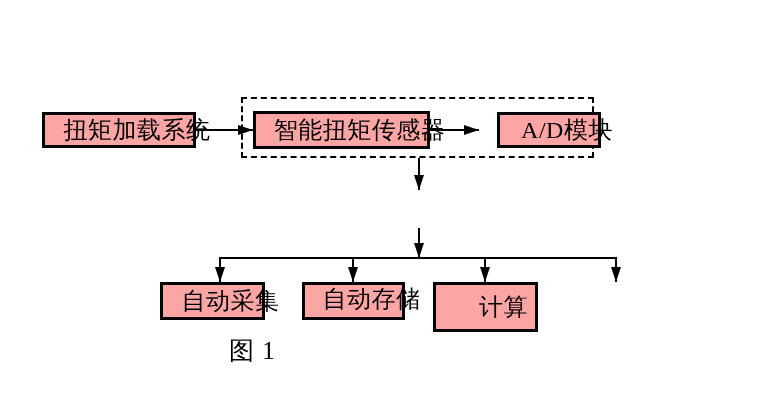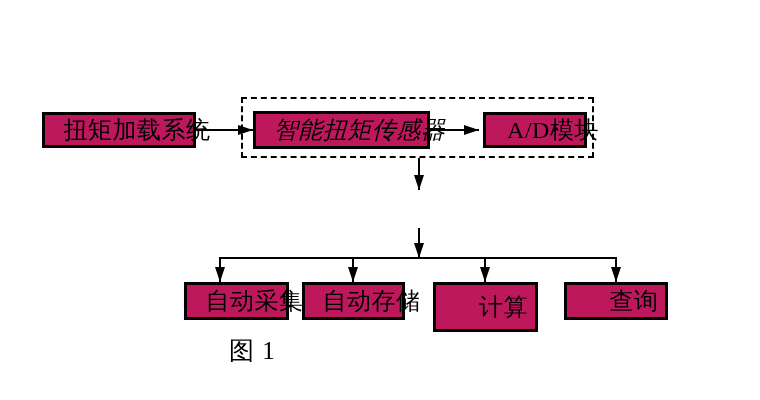--- a/index.html
+++ b/index.html
@@ -31,36 +31,36 @@
     left: 0;
     top: 0;
     width: 760px;
     height: 400px;
     pointer-events: none;
   }
   .node {
     position: absolute;
     box-sizing: border-box;
     border: 3px solid #000000;
-    background: #be185d;
+    background: #fca5a5;
     display: flex;
     align-items: center;
     justify-content: center;
     font-size: 24px;
     line-height: 1;
     white-space: nowrap;
     letter-spacing: 0.5px;
     padding-left: 36px;
   }
   .node-torque   { left: 42px;  top: 112px; width: 154px; height: 36px; }
-  .node-sensor   { left: 253px; top: 111px; width: 177px; height: 38px; font-style: italic; }
-  .node-ad       { left: 483px; top: 112px; width: 104px; height: 36px; }
+  .node-sensor   { left: 253px; top: 111px; width: 177px; height: 38px; }
+  .node-ad       { left: 497px; top: 112px; width: 104px; height: 36px; }
   .node-instr    { left: 325px; top: 190px; width: 188px; height: 38px; }
-  .node-collect  { left: 184px; top: 282px; width: 105px; height: 38px; }
-  .node-store    { left: 302px; top: 282px; width: 103px; height: 38px; }
+  .node-collect  { left: 160px; top: 282px; width: 105px; height: 38px; }
+  .node-store    { left: 302px; top: 282px; width: 103px; height: 38px; font-family: Liberation Mono, monospace; }
   .node-calc     { left: 433px; top: 282px; width: 105px; height: 50px; }
   .node-query    { left: 564px; top: 282px; width: 104px; height: 38px; }
   .caption {
     position: absolute;
     left: 229px;
     top: 337px;
     display: flex;
     align-items: baseline;
     gap: 14px;
     font-size: 25px;
@@ -103,21 +103,18 @@
   </div>
   <div class="node node-collect">
     <span>自动采集</span>
   </div>
   <div class="node node-store">
     <span>自动存储</span>
   </div>
   <div class="node node-calc">
     <span>计算</span>
   </div>
-  <div class="node node-query">
-    <span>查询</span>
-  </div>
 
   <div class="caption">
     <span>图 1</span>
   </div>
 
 </div>
 
 </body></html>

